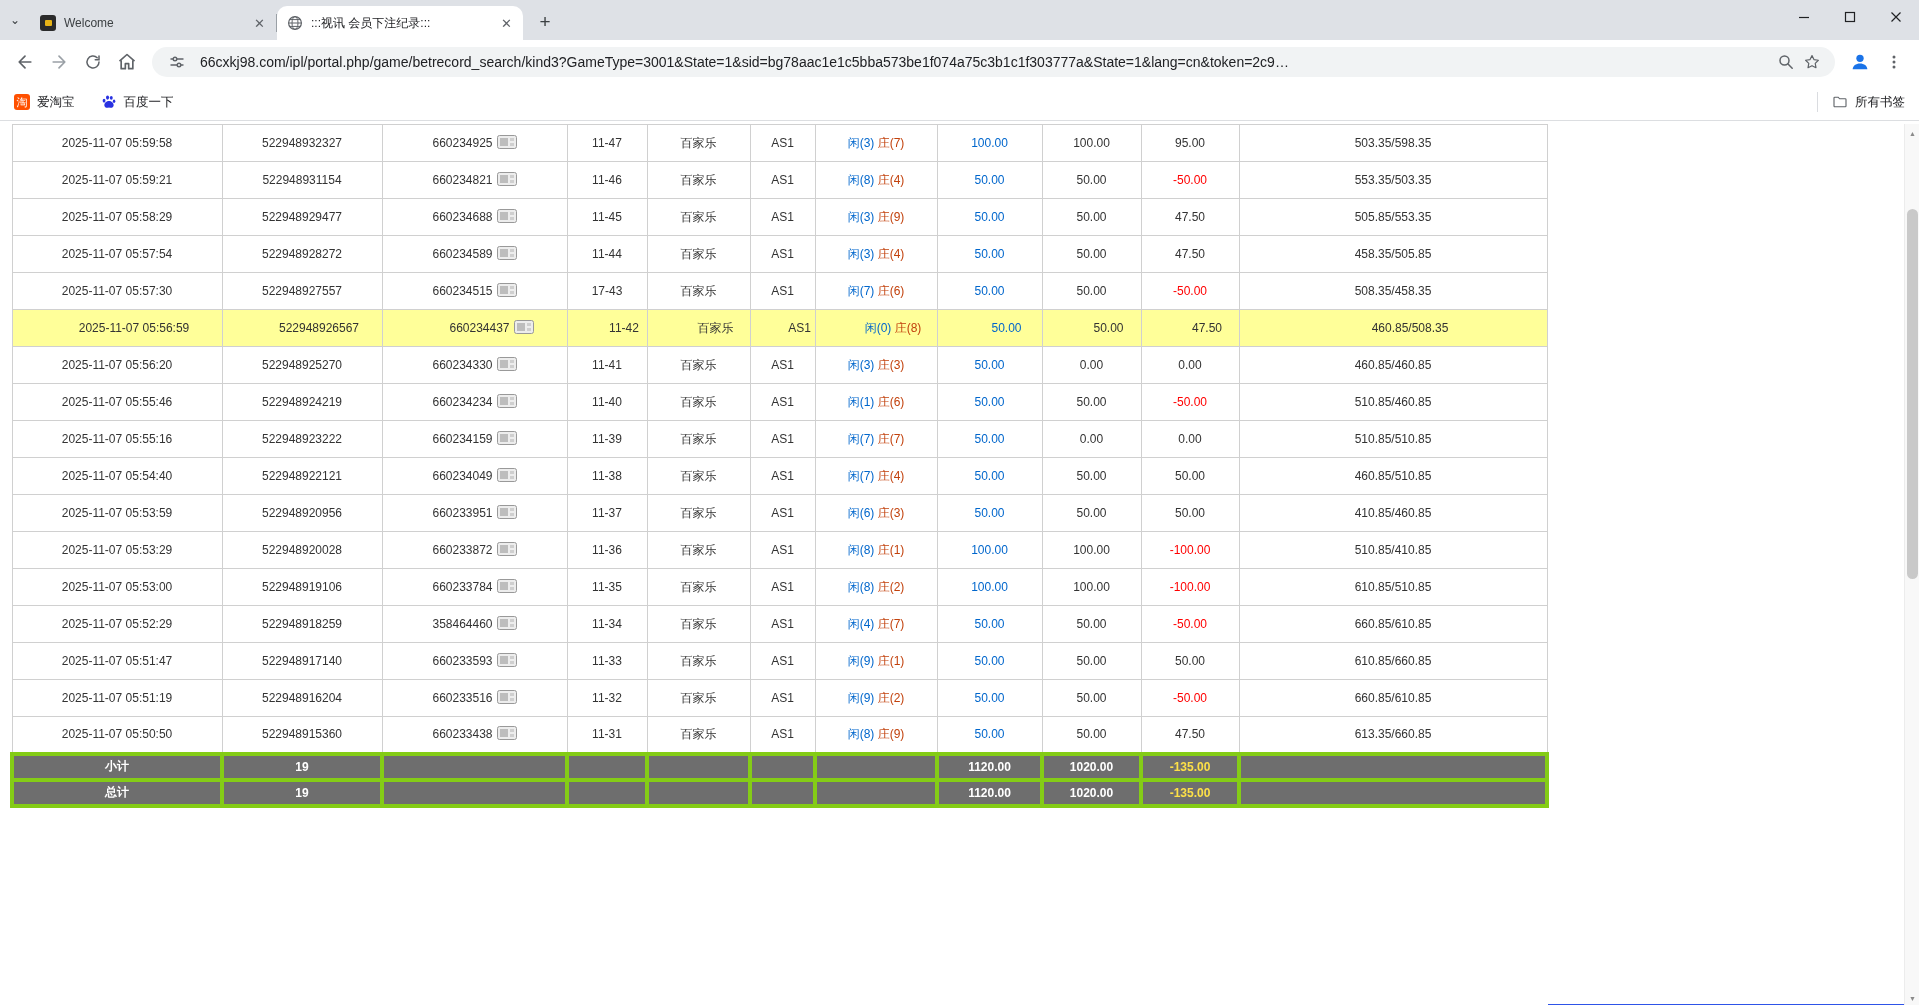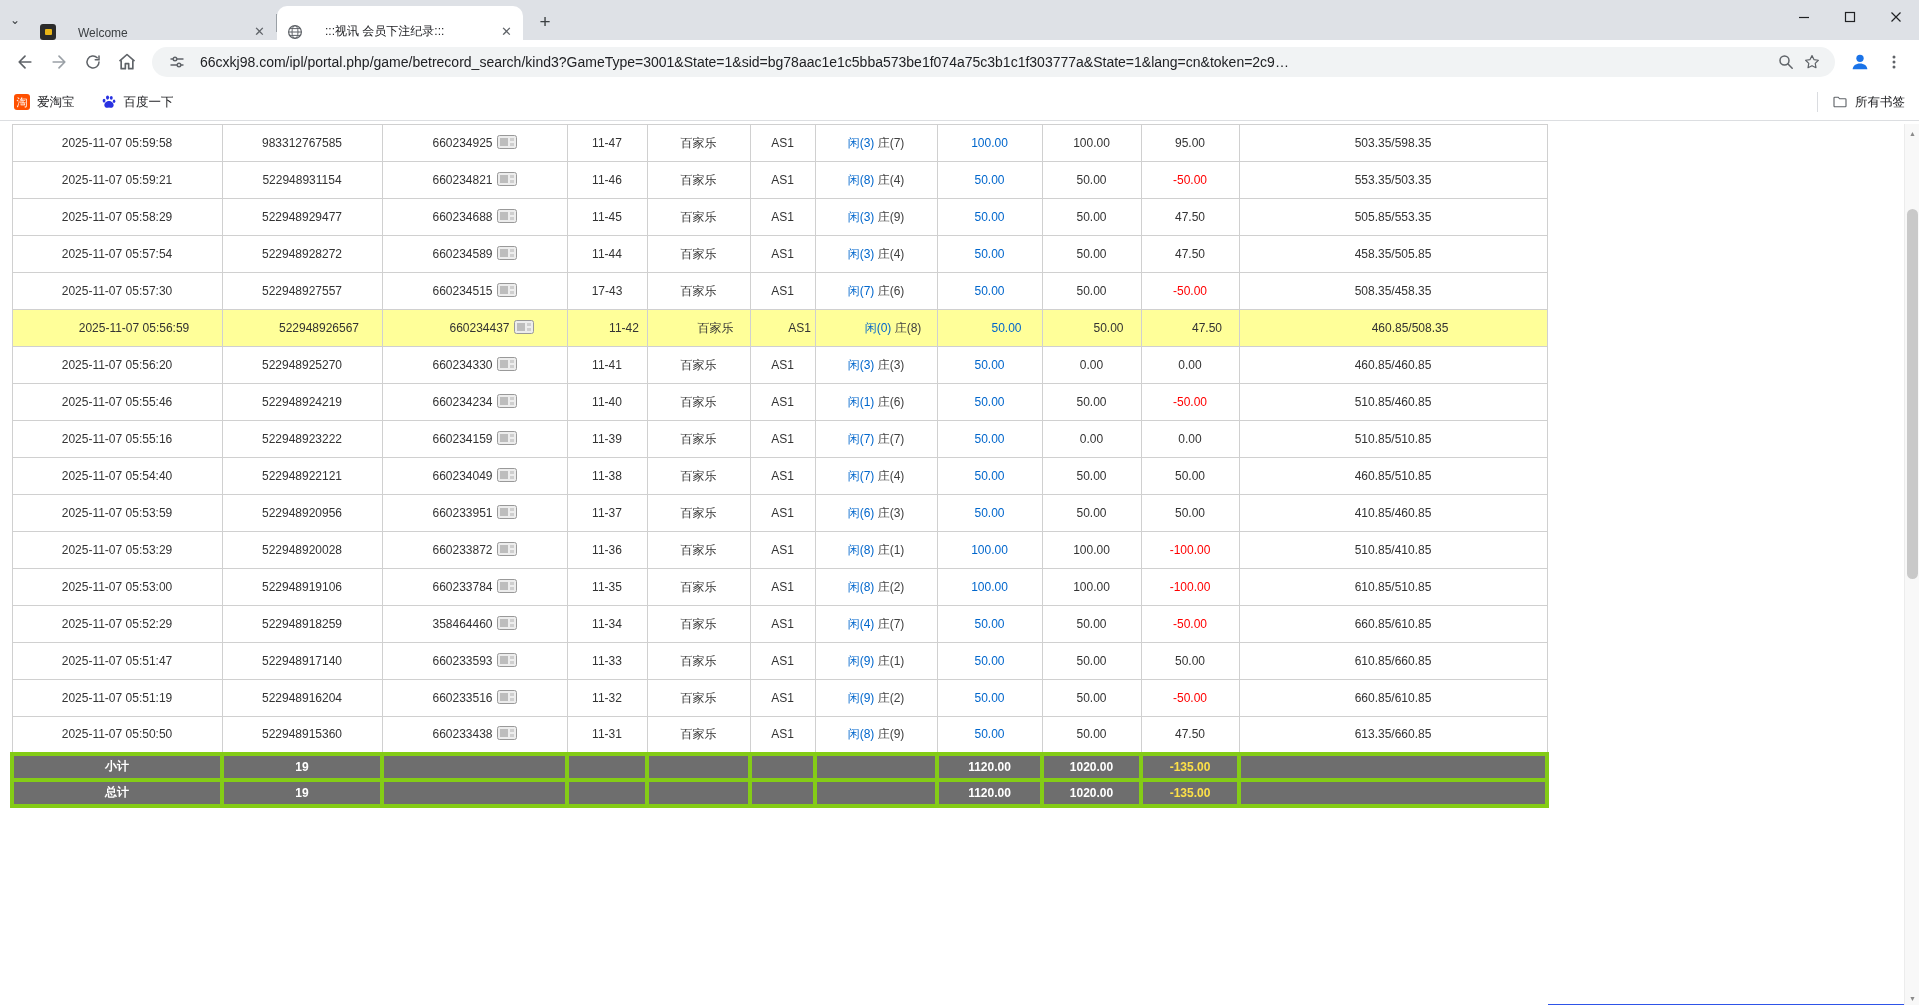--- a/index.html
+++ b/index.html
@@ -2,21 +2,21 @@
 <html><head>
 <meta charset="utf-8">
 <style>
   * { margin:0; padding:0; box-sizing:border-box; }
   html,body { width:1919px; height:1005px; font-family:"Liberation Sans", sans-serif; background:#fff; overflow:hidden; }
   .browser { position:relative; width:1919px; height:1005px; }
 
   
   .tabstrip { position:relative; height:40px; background:#dee1e6; display:flex; align-items:flex-end; }
   .tab-search-btn { width:30px; height:40px; display:flex; align-items:center; justify-content:center; color:#3c4043; font-size:12px; }
-  .tab { width:246px; height:34px; display:flex; align-items:flex-end; padding:0 8px 0 10px; font-size:12px; color:#3c4043; border-radius:10px 10px 0 0; position:relative;gap:14px; }
+  .tab { width:246px; height:34px; display:flex; align-items:center; padding:0 8px 0 10px; font-size:12px; color:#3c4043; border-radius:10px 10px 0 0; position:relative; }
   .tab.active { background:#fff; color:#202124; }
   .tab .title { flex:1; white-space:nowrap; overflow:hidden; text-overflow:ellipsis; margin-right:6px; }
   .favicon { width:16px; height:16px; margin-right:8px; flex:0 0 16px; display:flex; align-items:center; justify-content:center; }
   .fav-welcome { background:#2b2b2b; border-radius:3px; position:relative; }
   .fav-welcome i { display:block; width:7px; height:6px; background:#e8b417; border-radius:1px; }
   .tab-close { width:17px; height:17px; border-radius:50%; display:flex; align-items:center; justify-content:center; font-size:13px; color:#5f6368; flex:0 0 17px; }
   .tab-sep { width:1px; height:18px; background:#9aa0a6; margin-bottom:8px; }
   .newtab-btn { width:28px; height:28px; margin:0 0 4px 8px; border-radius:50%; display:flex; align-items:center; justify-content:center; font-size:19px; color:#3c4043; }
   .win-controls { position:absolute; right:0; top:0; height:34px; display:flex; }
   .win-btn { width:46px; height:34px; display:flex; align-items:center; justify-content:center; color:#202124; }
@@ -36,21 +36,21 @@
   .bm-spacer { flex:1; }
   .bm-divider { width:1px; height:20px; background:#dadce0; margin-right:14px; }
   .bm-item.right { margin-right:0; }
 
   
   .content { position:relative; height:884px; background:#fff; }
   table.bets { border-collapse:collapse; table-layout:fixed; width:1535px; margin:3px 0 0 10px; font-size:12px; color:#333; }
   table.bets td { border:1px solid #d0d0d0; height:37px; text-align:center; vertical-align:middle; padding:0 2px; overflow:hidden; white-space:nowrap; }
   tr.hl td { background:#ffff99;padding-left:36px; }
   .c-blue { color:#0066cc; }
-  .c-red { color:#404040; }
+  .c-red { color:#c2410c; }
   .c-neg { color:#ff0000; }
   .vid { display:inline-block; vertical-align:middle; margin-left:4px; }
   tr.sum td { background:#6e6e6e; color:#fff; font-weight:bold; border:4px solid #84cc16; height:26px; }
   tr.sum td.c-neg { color:#fde047; }
 
   
   .scrollbar { position:absolute; top:0; right:0; bottom:0; width:15px; background:#f8f8f8; border-left:1px solid #ececec; }
   .sb-arrow { position:absolute; left:0; width:15px; height:15px; display:flex; align-items:center; justify-content:center; color:#8a8a8a; font-size:7px; }
   .sb-arrow.up { top:2px; } .sb-arrow.down { bottom:2px; }
   .sb-thumb { position:absolute; left:2px; width:11px; top:85px; height:370px; background:#c9c9c9; border-radius:6px; }
@@ -202,21 +202,21 @@
           <col style="width:65px">
           <col style="width:122px">
           <col style="width:105px">
         <col style="width:99px">
           <col style="width:98px">
           <col style="width:308px">
       </colgroup>
       <tbody>
           <tr>
             <td>2025-11-07 05:59:58</td>
-            <td>983312767585</td>
+            <td>522948932327</td>
             <td><span>660234925</span><span class="vid"><svg width="20" height="14" viewBox="0 0 20 14">
                   <rect x="0.5" y="0.5" width="19" height="13" rx="2" fill="#ededed" stroke="#999"></rect>
                   <rect x="3" y="3" width="8" height="8" fill="#bdbdbd"></rect>
                   <rect x="13" y="3" width="4" height="3" fill="#cfcfcf"></rect>
                   <rect x="13" y="8" width="4" height="3" fill="#cfcfcf"></rect>
                 </svg></span></td>
             <td>11-47</td>
             <td>百家乐</td>
             <td>AS1</td>
             <td><span class="c-blue">闲(3)</span> <span class="c-red">庄(7)</span></td>

